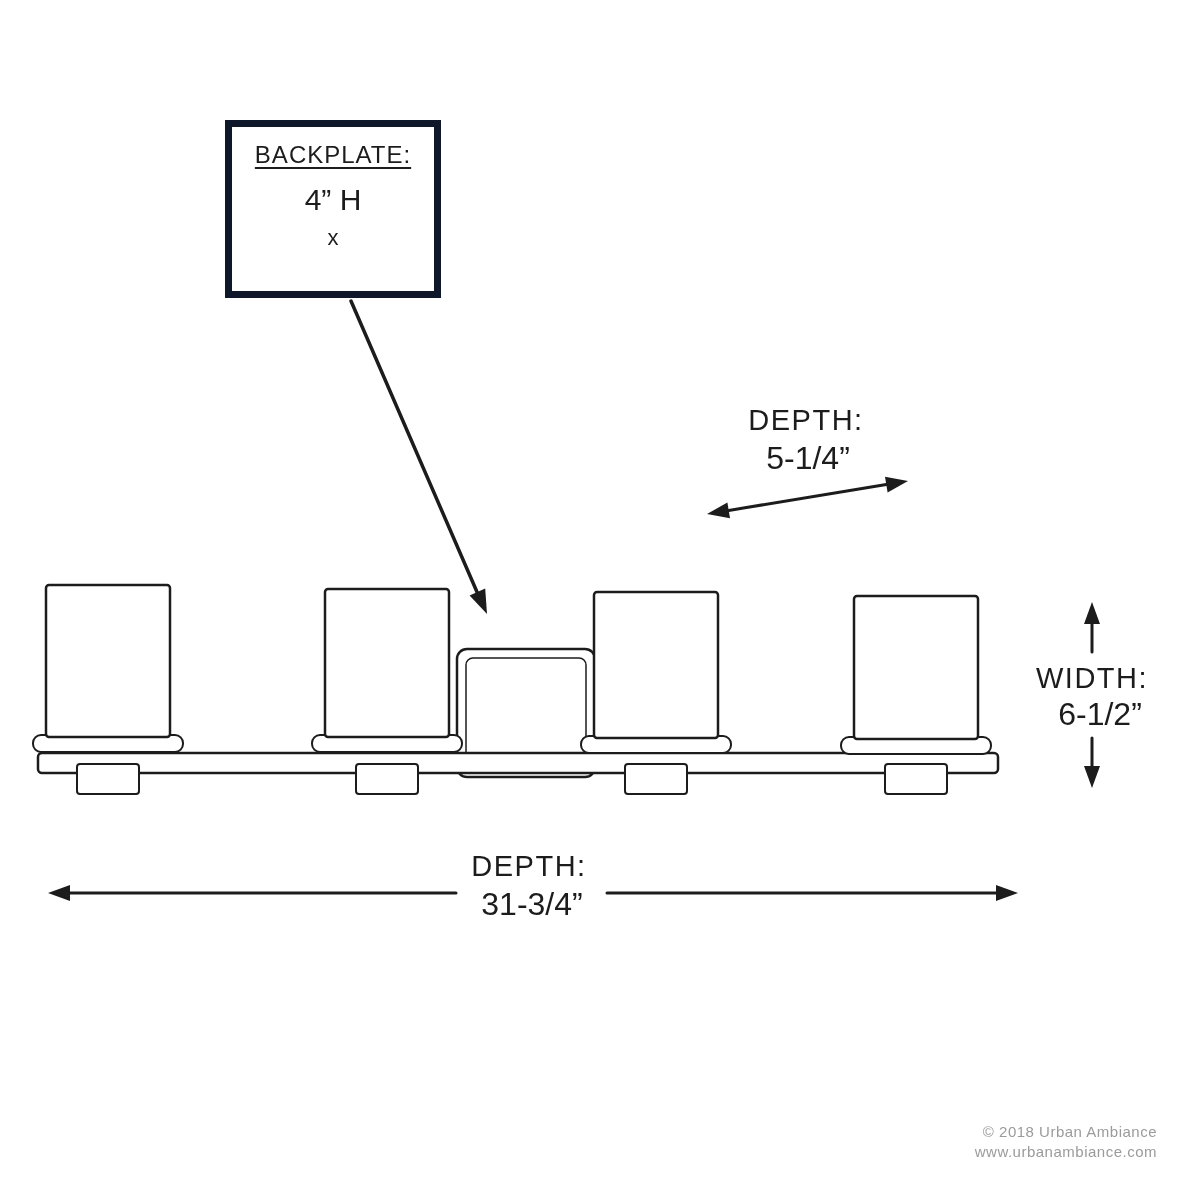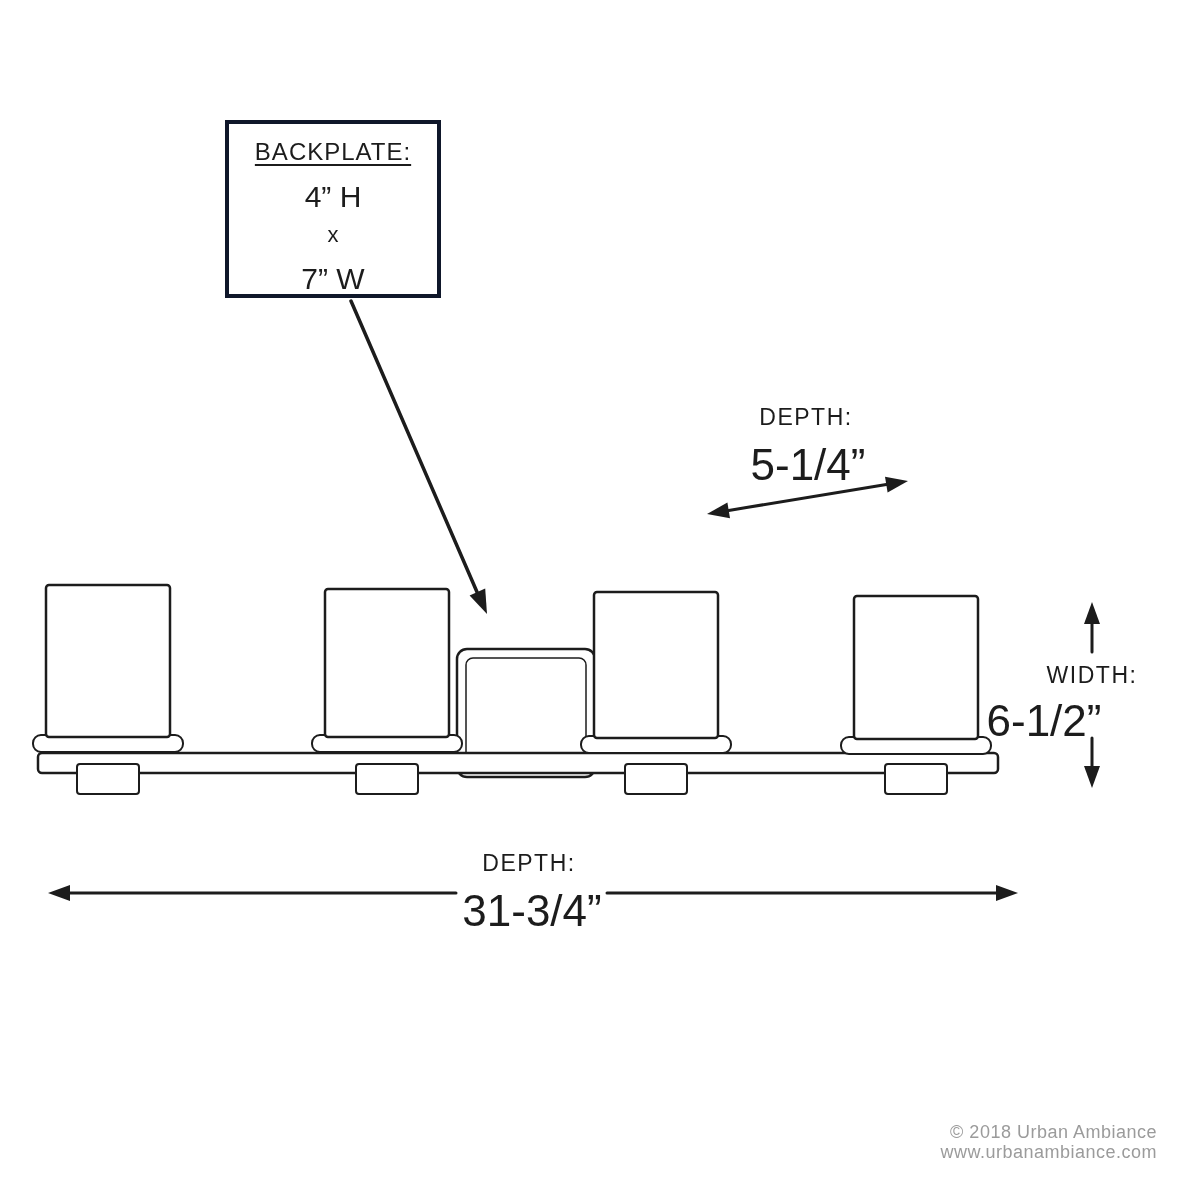--- a/index.html
+++ b/index.html
@@ -11,56 +11,56 @@
     font-family: "Liberation Sans", sans-serif;
     color: #1c1c1c;
     overflow: hidden;
   }
   .diagram-svg { position: absolute; left: 0; top: 0; }
 
   .backplate-box {
     position: absolute;
     left: 225px; top: 120px;
     width: 216px; height: 178px;
-    border: 4px solid #0f172a;
+    border: 7px solid #0f172a;
     box-sizing: border-box;
     text-align: center;
     padding-top: 14px;
   }
   .bp-title {
     font-size: 24px;
     letter-spacing: 1px;
     text-decoration: underline;
     text-underline-offset: 4px;
     margin-bottom: 6px;
   }
   .bp-value { font-size: 30px; margin-top: 14px; }
   .bp-x { font-size: 22px; margin-top: 8px; }
 
   .dim-label {
     position: absolute;
-    font-size: 23px;
+    font-size: 29px;
     letter-spacing: 1.5px;
     white-space: nowrap;
     transform: translateX(-50%);
   }
   .dim-value {
     position: absolute;
-    font-size: 44px;
+    font-size: 32px;
     white-space: nowrap;
     transform: translateX(-50%);
   }
 
   .footer {
     position: absolute;
     right: 43px;
     top: 1122px;
     text-align: right;
     color: #9b9b9b;
-    font-size: 18px;
+    font-size: 15px;
     line-height: 20px;
     letter-spacing: 0.5px;
   }
 </style>
 </head>
 <body>
 
 <div class="canvas">
 
   <svg class="diagram-svg" width="1200" height="1200" viewBox="0 0 1200 1200" fill="none" stroke="#1c1c1c" stroke-linejoin="round" stroke-linecap="round">
@@ -118,28 +118,27 @@
       <rect x="325" y="589" width="124" height="148" rx="3"></rect>
       <rect x="594" y="592" width="124" height="146" rx="3"></rect>
       <rect x="854" y="596" width="124" height="143" rx="3"></rect>
     </g>
   </svg>
 
   <div class="backplate-box">
     <div class="bp-title">BACKPLATE:</div>
     <div class="bp-value">4” H</div>
     <div class="bp-x">x</div>
-    <div class="bp-value">7” W</div>
   </div>
 
   <div class="dim-label" style="left:806px; top:404px;">DEPTH:</div>
   <div class="dim-value" style="left:808px; top:440px;">5-1/4”</div>
 
   <div class="dim-label" style="left:1092px; top:662px;">WIDTH:</div>
-  <div class="dim-value" style="left:1044px; top:696px;">6-1/2”</div>
+  <div class="dim-value" style="left:1100px; top:696px;">6-1/2”</div>
 
   <div class="dim-label" style="left:529px; top:850px;">DEPTH:</div>
   <div class="dim-value" style="left:532px; top:886px;">31-3/4”</div>
 
   <div class="footer">
     <div>© 2018 Urban Ambiance</div>
     <div>www.urbanambiance.com</div>
   </div>
 
 </div>

